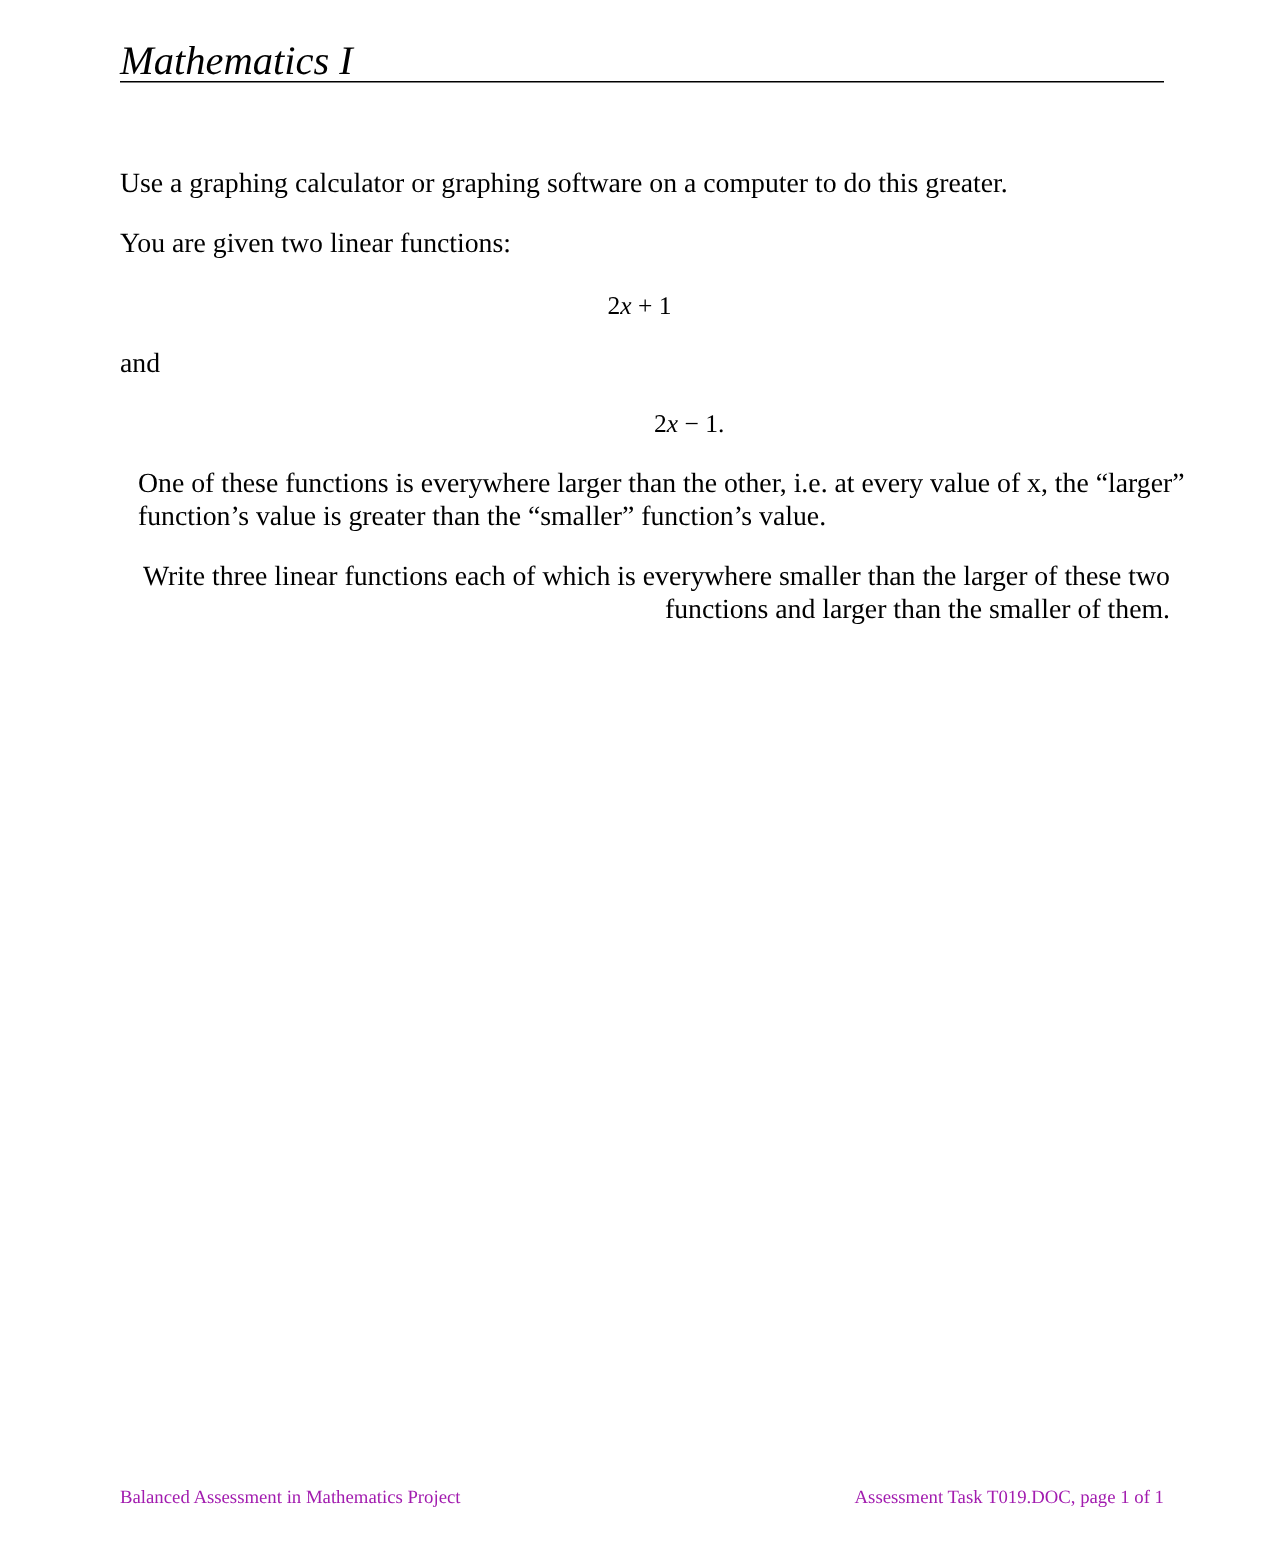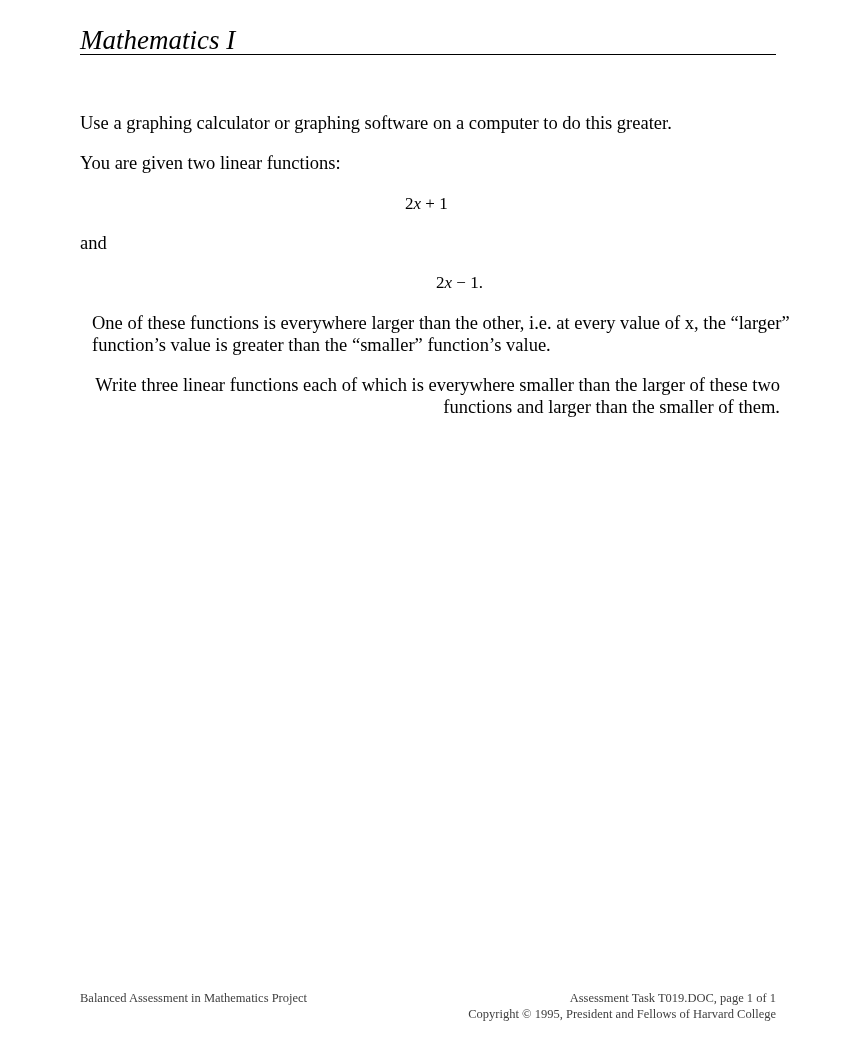--- a/index.html
+++ b/index.html
@@ -4,21 +4,21 @@
 <style>
   html, body { margin: 0; padding: 0; background: #ffffff; }
   body { width: 858px; height: 1044px; position: relative; overflow: hidden;
          font-family: "Liberation Serif", "DejaVu Serif", serif; color: #000; }
   .title { position: absolute; left: 80px; top: 24px; font-size: 27px; font-style: italic;
            line-height: 32px; }
   .rule { position: absolute; left: 80px; top: 54px; width: 696px; height: 1px; background: #000; }
   .p { position: absolute; left: 80px; width: 700px; font-size: 18.5px; line-height: 22px; }
   .math { position: absolute; font-size: 17px; line-height: 20px; }
   .math i { font-style: italic; }
-  .foot { position: absolute; font-size: 12.5px; line-height: 16px; color: #404040; }
+  .foot { position: absolute; font-size: 12.5px; line-height: 16px; color: #a21caf; }
   .right { text-align: right; }
 </style>
 </head>
 <body>
 
 <div class="title">Mathematics I</div>
 <div class="rule"></div>
 
 <div class="p" style="top:112px;">Use a graphing calculator or graphing software on a computer to do this greater.</div>
 <div class="p" style="top:152px;">You are given two linear functions:</div>
@@ -30,14 +30,13 @@
 <div class="math" style="left:403px; top:273px;margin-left:33px;"><span>2</span><i>x</i><span> − 1.</span></div>
 
 <div class="p" style="top:312px;margin-left:12px;">One of these functions is everywhere larger than the other, i.e. at every value of x, the “larger” function’s value is greater than the “smaller” function’s value.</div>
 <div class="p" style="top:374px;text-align:right;">Write three linear functions each of which is everywhere smaller than the larger of these two functions and larger than the smaller of them.</div>
 
 <div class="foot" style="left:80px; top:990px;">
   <div>Balanced Assessment in Mathematics Project</div>
 </div>
 <div class="foot right" style="right:82px; top:990px;">
   <div>Assessment Task T019.DOC, page 1 of 1</div>
-  <div>Copyright © 1995, President and Fellows of Harvard College</div>
 </div>
 
 </body></html>

